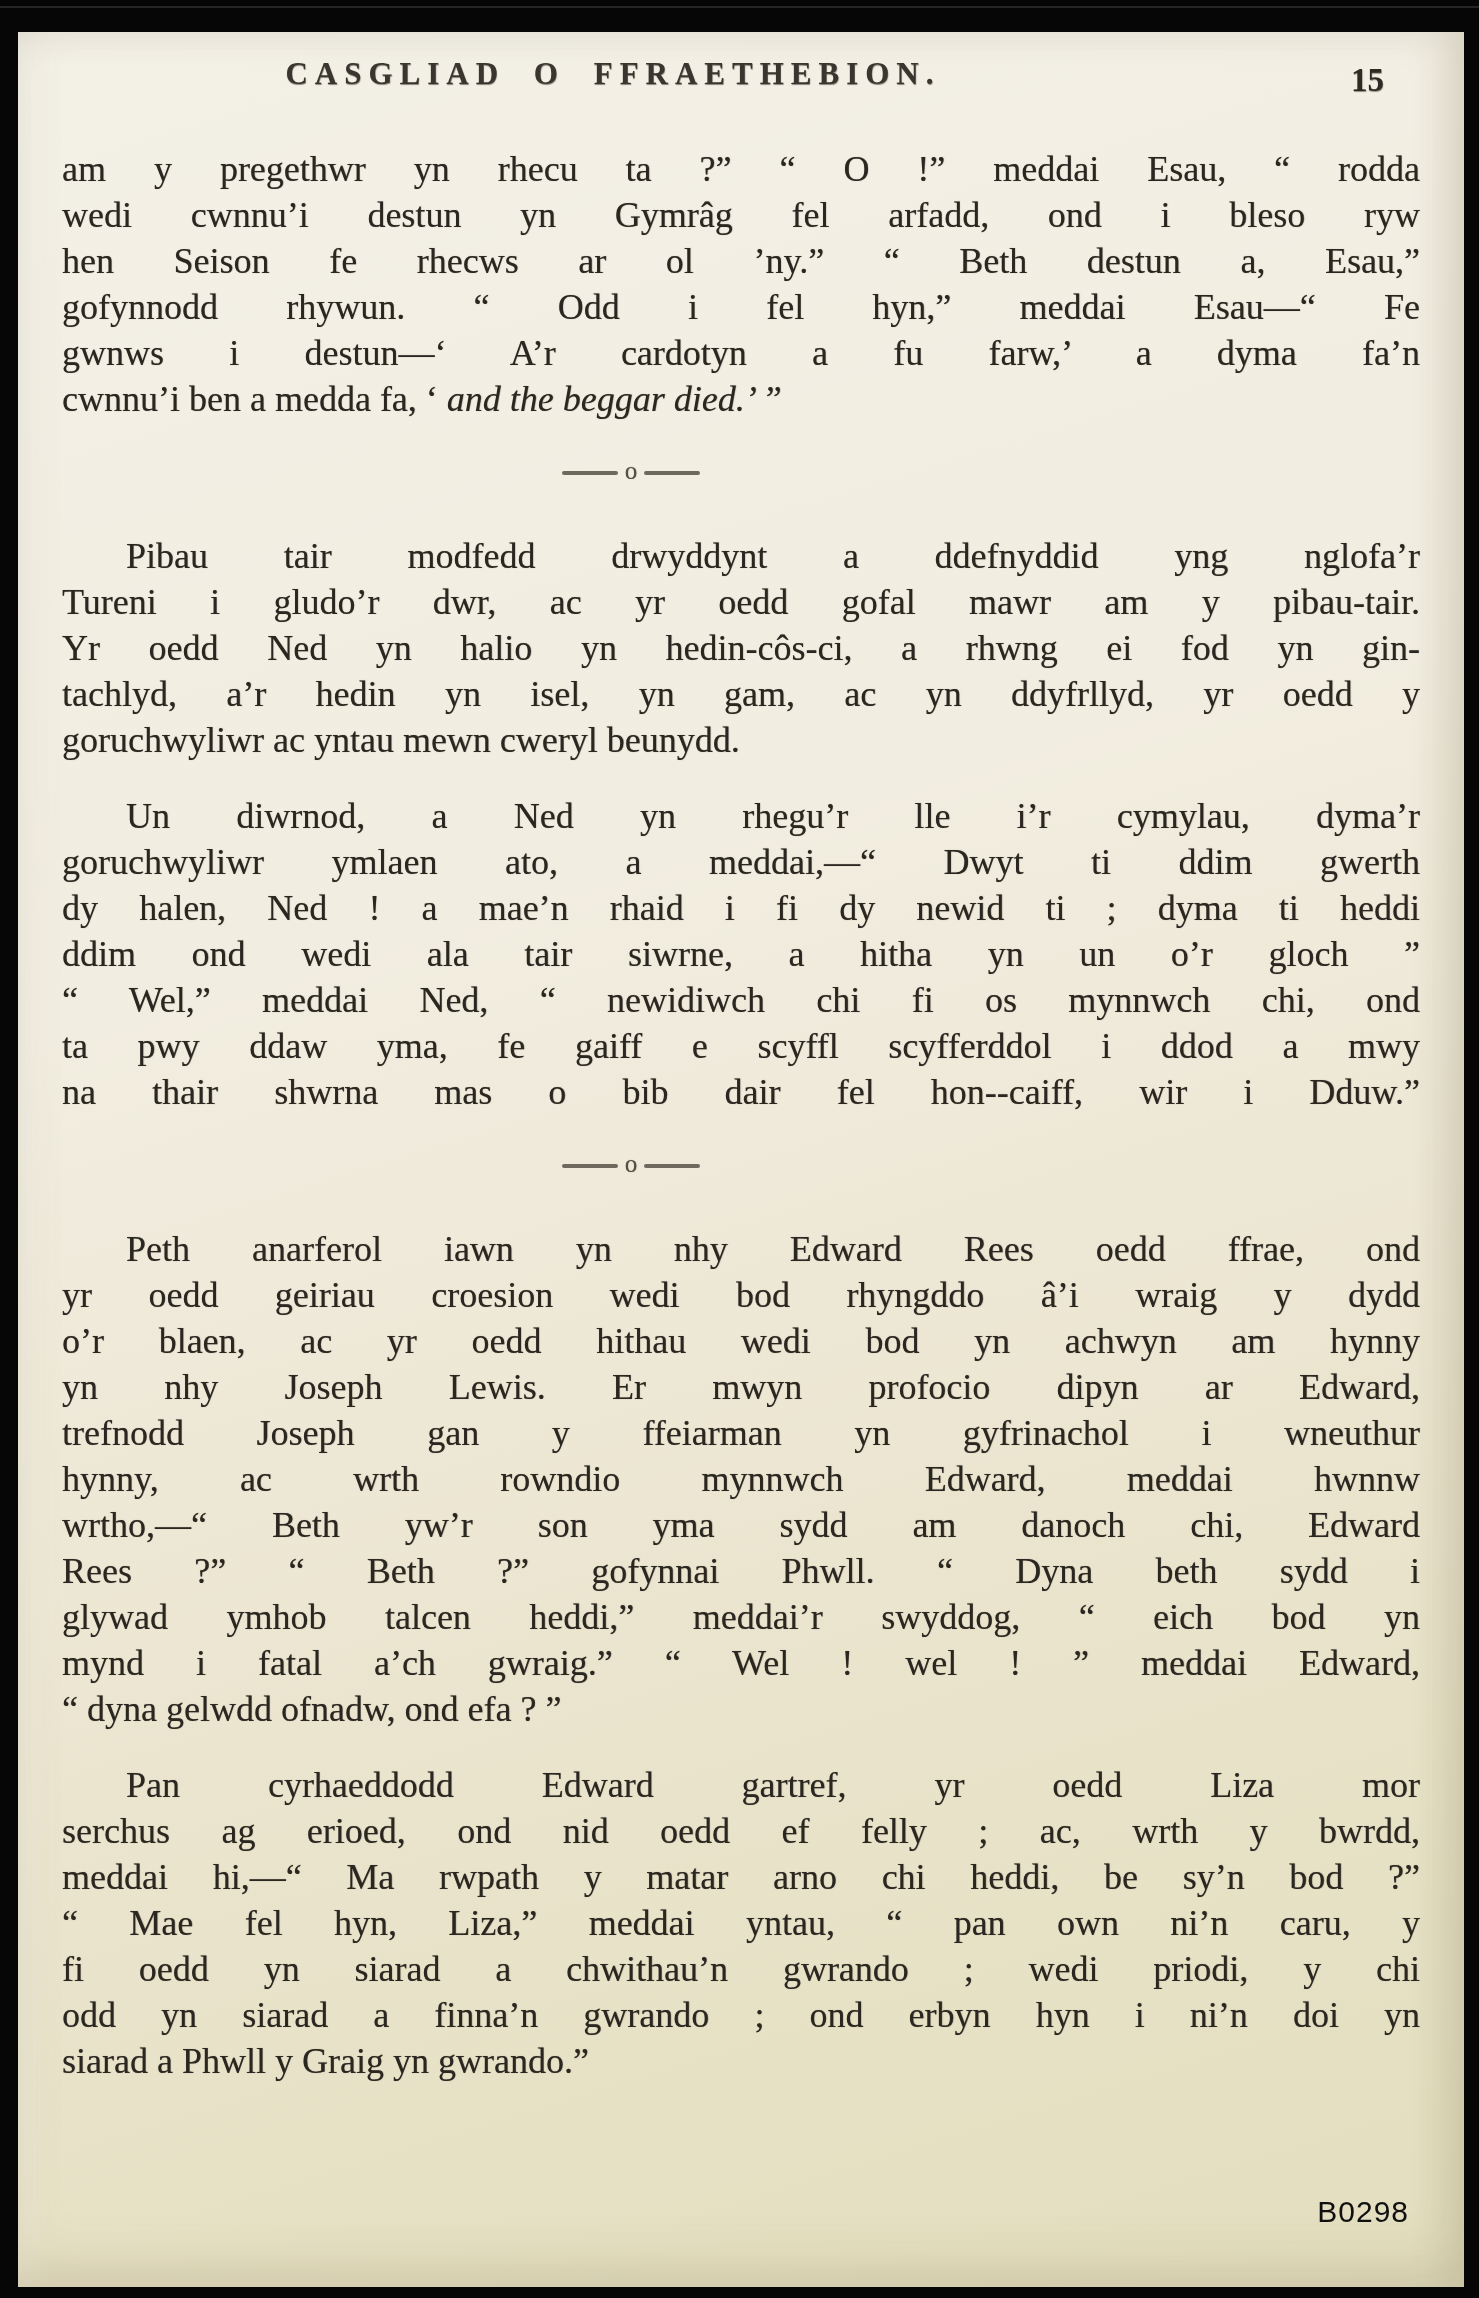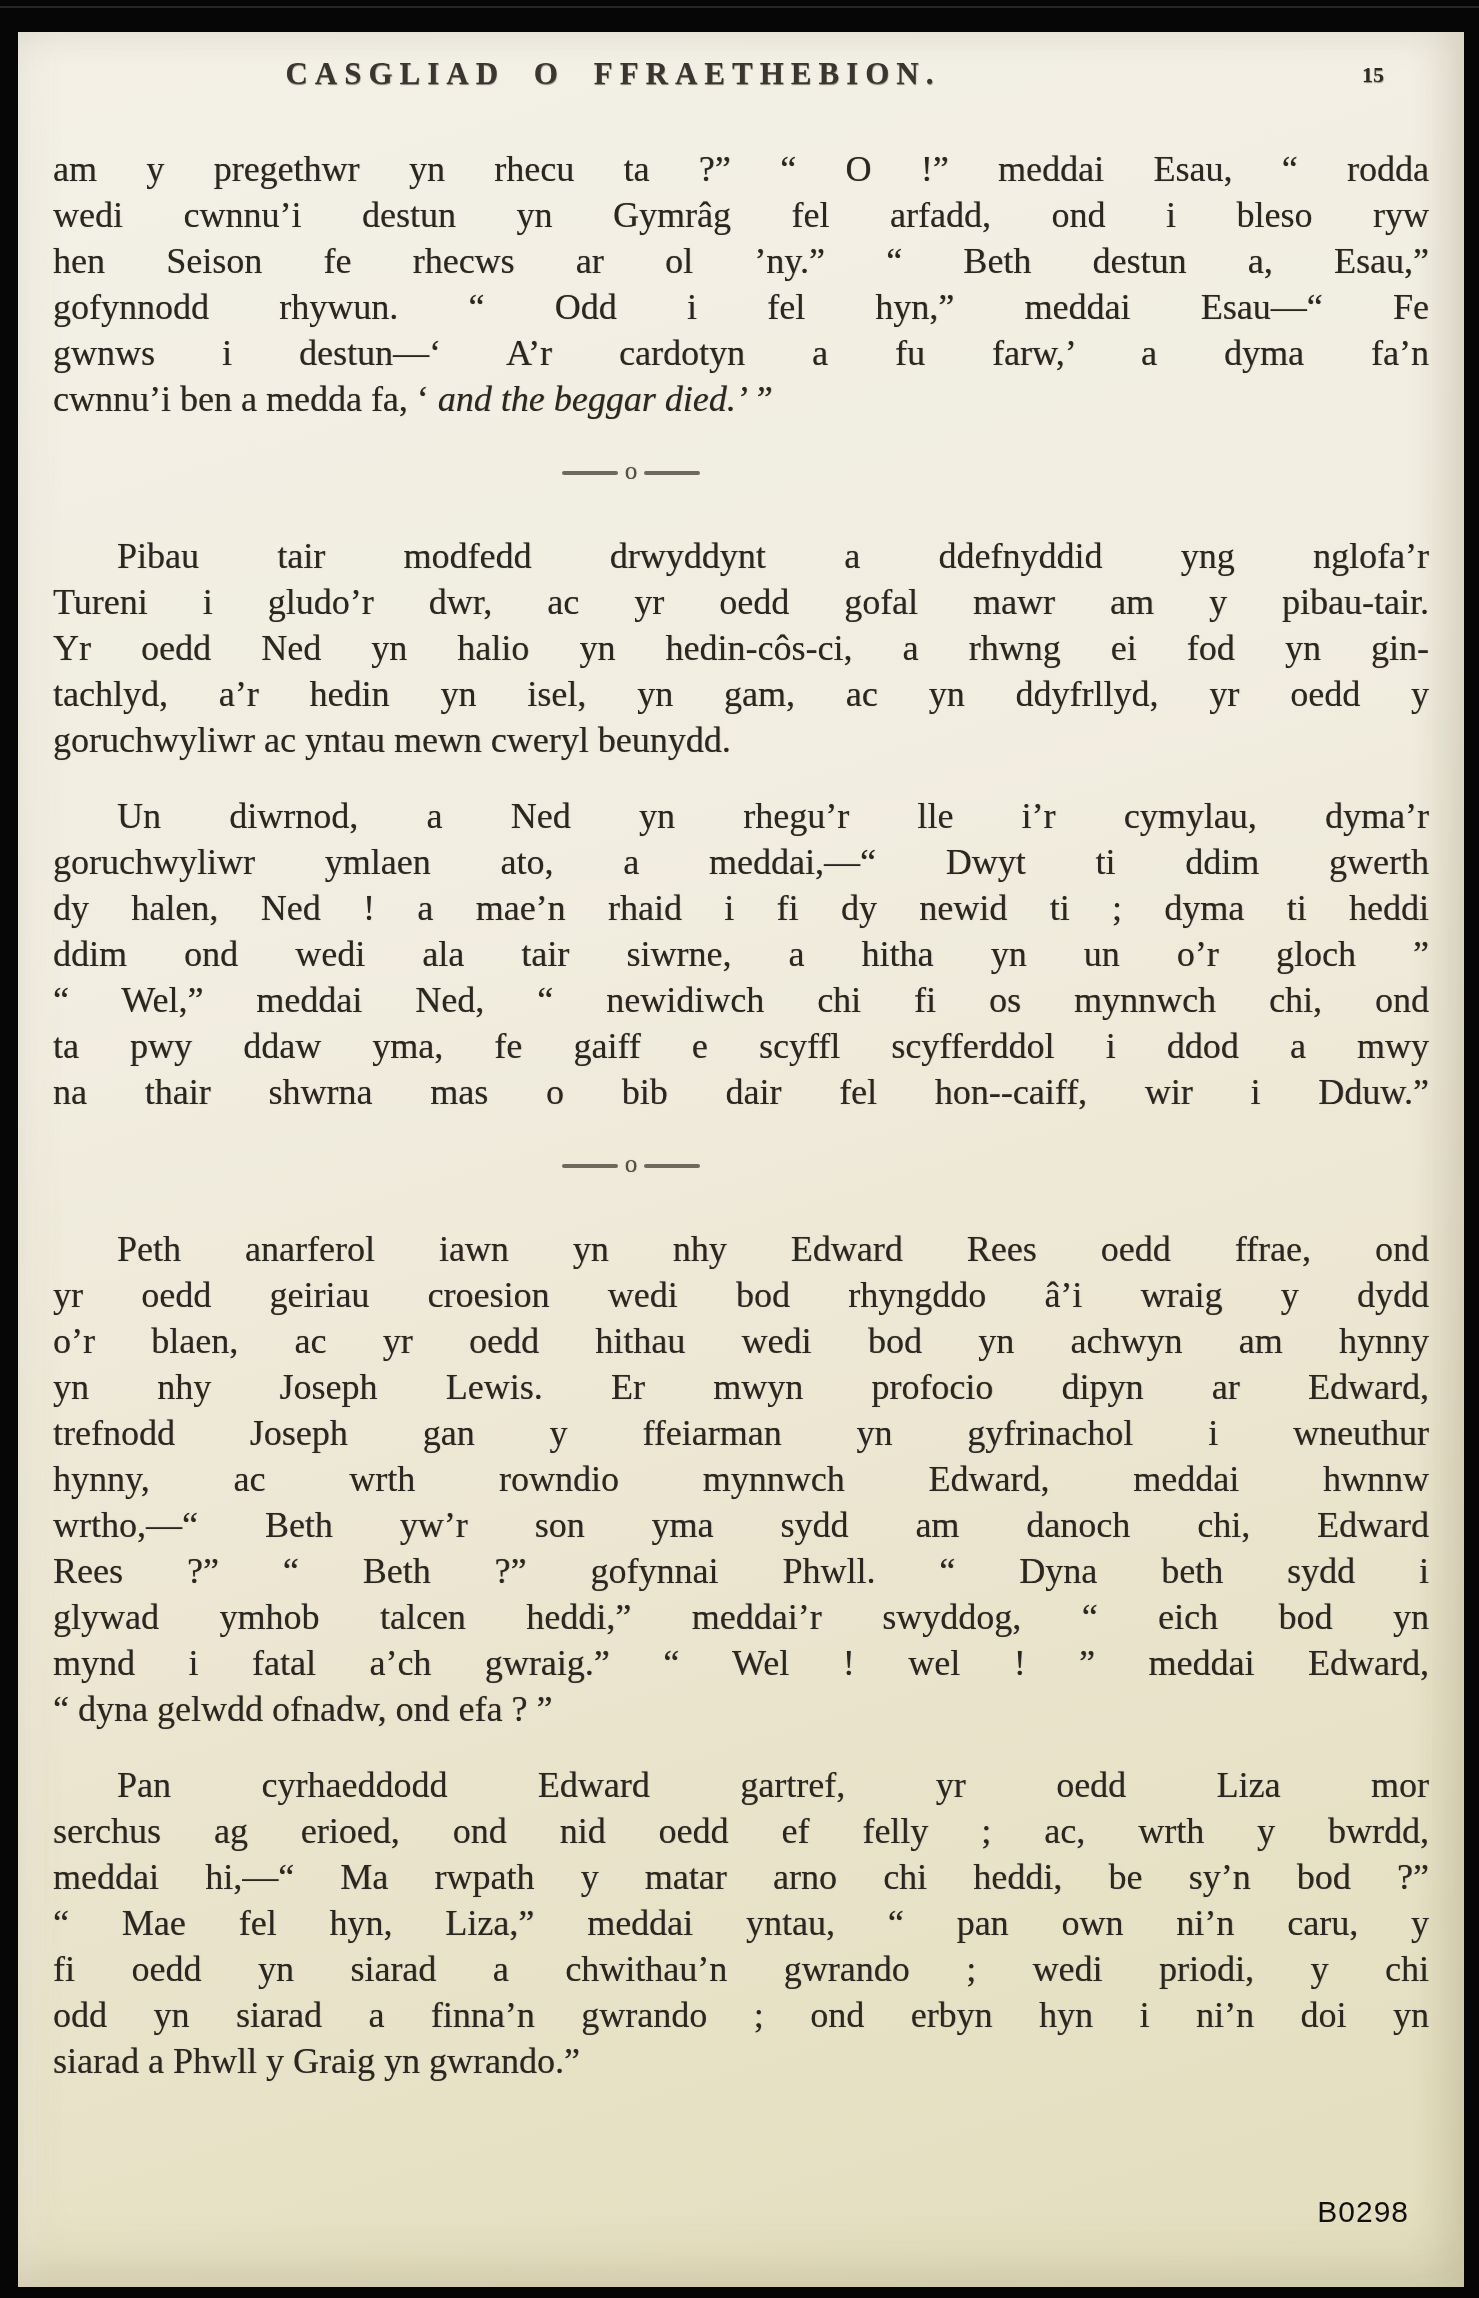--- a/index.html
+++ b/index.html
@@ -38,32 +38,32 @@
     font-size: 31px;
     font-weight: bold;
     letter-spacing: 7px;
     word-spacing: 14px;
     color: #3a362f;
     text-shadow: 0.4px 0.6px 0.9px rgba(45,40,32,0.55);
   }
   .header-pagenum {
     position: absolute;
     right: 52px; top: 6px;
-    font-size: 22px;
+    font-size: 33px;
     font-weight: bold;
     color: #2e2a24;
     text-shadow: 0.4px 0.6px 0.9px rgba(45,40,32,0.5);
   }
   .content {
     color: #2a2620;
     font-size: 36px;
     line-height: 46px;
     text-shadow: 0.35px 0.45px 0.8px rgba(40,34,26,0.5);
   }
-  .para { margin: 7px; }
+  .para { margin: 16px; }
   .para + .para { margin-top: 30px; }
   .line { text-align: justify; text-align-last: justify; }
   .line.nofill { text-align-last: left; }
   .para.indent .line:first-child { text-indent: 64px; }
   .em-italic { font-style: italic; }
   .divider {
     display: flex;
     align-items: center;
     justify-content: center;
     gap: 5px;

